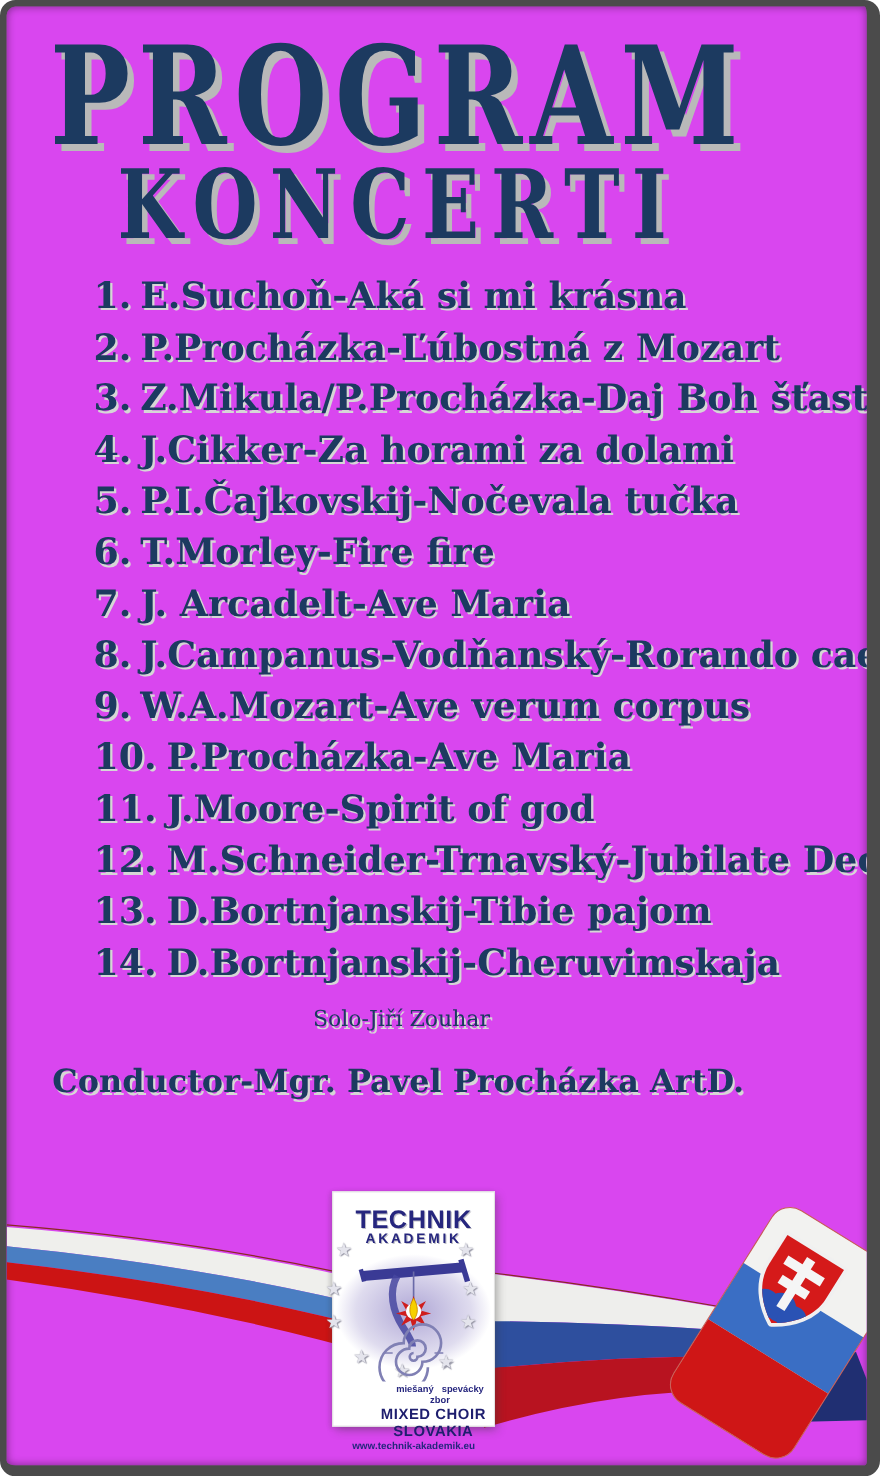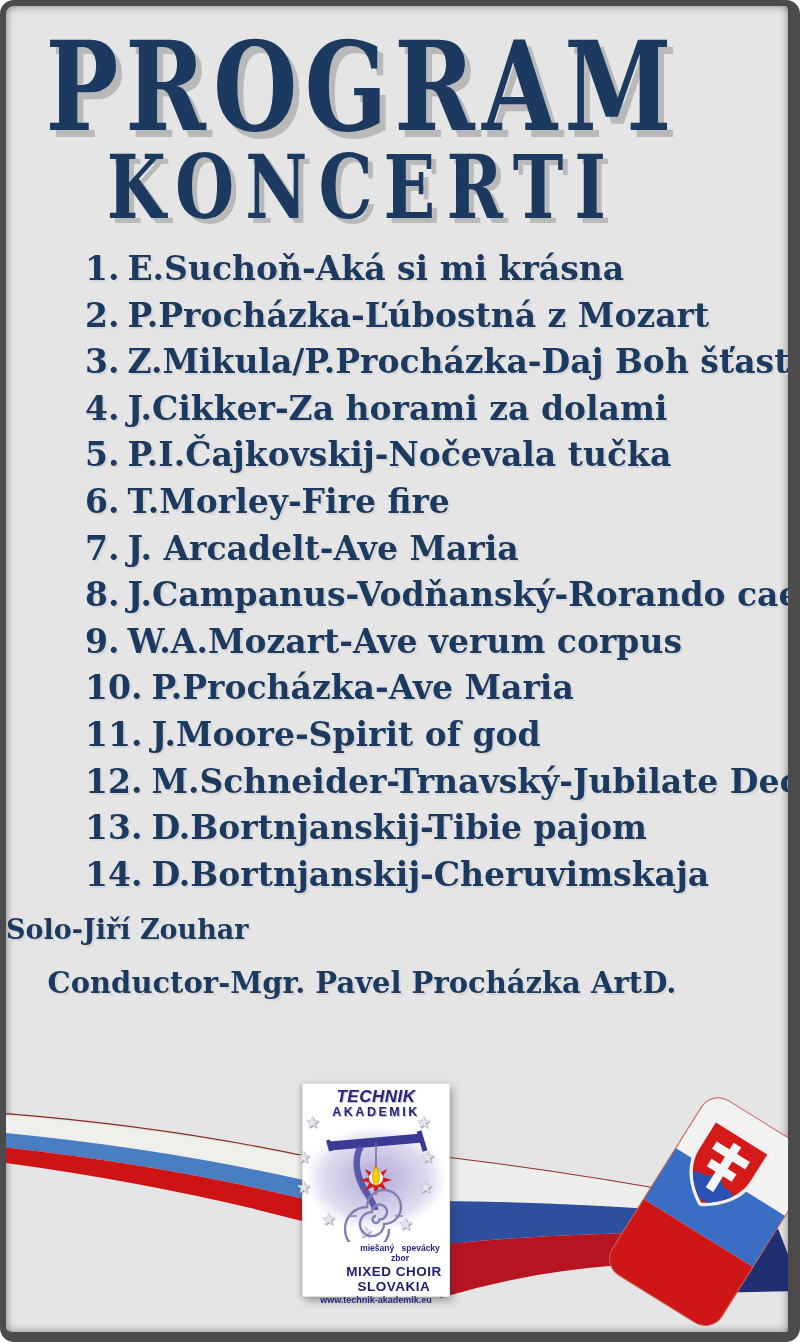--- a/index.html
+++ b/index.html
@@ -1,47 +1,47 @@
 <!DOCTYPE html>
 <html><head>
 <meta charset="utf-8">
 <style>
   html,body{margin:0;padding:0;background:#fff;}
   .poster{
     position:relative;width:800px;height:1342px;box-sizing:border-box;
-    background:#e5e5e5;border:solid #4b4b4b;border-width:6px 12px 10px 6px;
+    background:#d946ef;border:solid #4b4b4b;border-width:6px 12px 10px 6px;
     border-radius:14px;overflow:hidden;
     box-shadow:inset 0 0 8px rgba(0,0,0,.45);
     font-family:"DejaVu Serif",serif;color:#1c3a60;
   }
   
   .title-line{position:absolute;left:0;right:70px;text-align:center;font-weight:bold;
     color:#1c3a60;transform-origin:top center;transform:scaleY(1.28);white-space:nowrap;}
   .title-1{top:8px;font-size:97px;letter-spacing:7px;text-shadow:6px 5px 0 #b9b9b9;}
   .title-2{top:130px;font-size:68px;letter-spacing:11px;text-shadow:5px 4px 0 #b9b9b9;}
   
   .program{position:absolute;left:79px;top:240px;margin:0;padding:0;list-style:none;}
   .program li{height:46.6px;line-height:46.6px;font-size:33px;font-weight:bold;
     white-space:nowrap;text-shadow:2px 2px 0 #d6d6d6;}
   .program .num{margin-right:8px;}
   .program li.two .num{margin-right:9px;}
   
-  .solo{position:absolute;top:908px;left:0;right:64px;
-    font-size:27px;font-weight:bold;text-shadow:2px 2px 0 #d6d6d6;}
+  .solo{position:absolute;top:908px;left:0;right:64px;text-align:center;
+    font-size:20px;font-weight:normal;text-shadow:2px 2px 0 #d6d6d6;}
   .conductor{position:absolute;top:960px;left:0;right:70px;text-align:center;
     font-size:29px;font-weight:bold;text-shadow:2px 2px 0 #d6d6d6;}
   
   .ribbon{position:absolute;left:0;top:994px;width:782px;height:332px;z-index:1;}
   
   .logo-card{position:absolute;left:296px;top:1077px;width:146px;height:212px;z-index:2;
     background:#fff;border:1px solid #e2e2e2;text-align:center;color:#26267e;
     box-shadow:3px 4px 8px rgba(60,60,60,.38),-2px 1px 4px rgba(60,60,60,.18);
     font-family:"Liberation Sans",sans-serif;}
-  .logo-l1{font-size:17px;font-weight:bold;margin-top:4px;line-height:1.05;
-    text-shadow:1px 1px 0 #c0c0c8;letter-spacing:0.5px;font-style:italic;}
+  .logo-l1{font-size:23px;font-weight:bold;margin-top:12px;line-height:1.05;
+    text-shadow:1px 1px 0 #c0c0c8;letter-spacing:0.5px;}
   .logo-l2{font-size:12.5px;font-weight:bold;letter-spacing:2.5px;margin-top:-1px;
     text-shadow:1px 1px 0 #c0c0c8;}
   .logo-art{position:relative;height:122px;margin-top:1px;
     background:radial-gradient(ellipse 62% 55% at 50% 48%,
       rgba(110,95,180,.55),rgba(110,95,180,.22) 58%,rgba(110,95,180,0) 78%);}
   .star{position:absolute;font-size:17px;line-height:1;color:#e4e4ec;
     text-shadow:0 0 1px #8a8a9a,1px 1px 1px #9a9aa8;}
   .logo-sub{font-size:8.5px;font-weight:bold;word-spacing:5px;margin-top:1px;padding-left:48px;}
   .logo-choir{font-size:13.5px;font-weight:bold;letter-spacing:.5px;color:#1e1e6e;margin-top:1px;margin-left:36px;}
   .logo-web{font-size:9px;font-weight:bold;margin-top:1px;text-align:center;}

